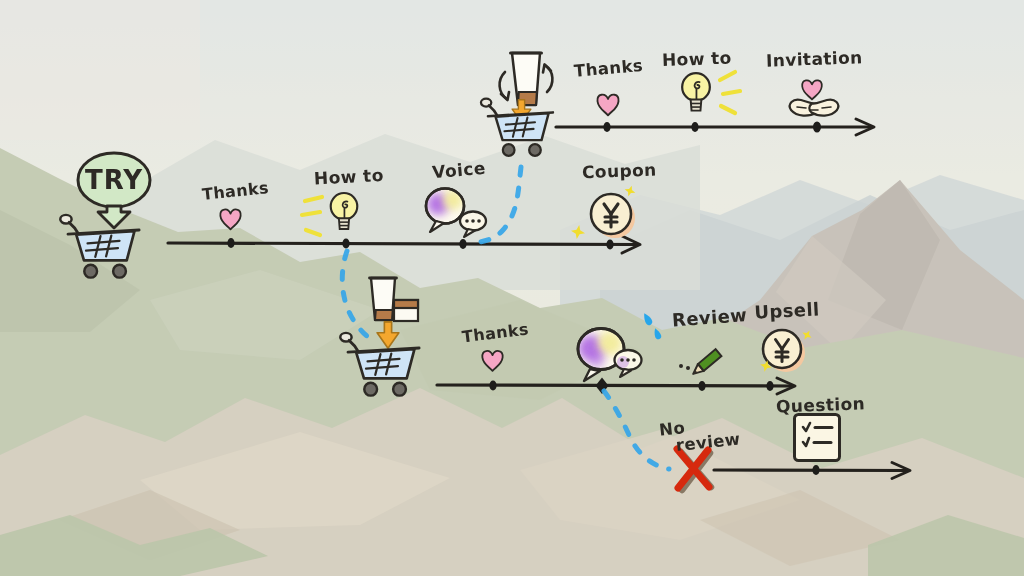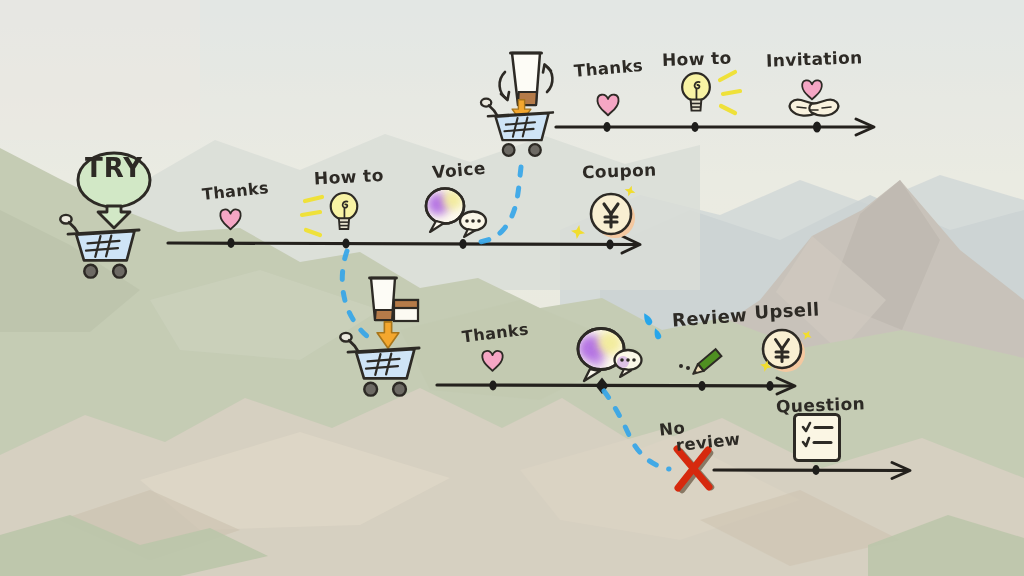--- a/index.html
+++ b/index.html
@@ -276,21 +276,21 @@
     </g>
     <g transform="translate(794,414)">
       <rect x="0.5" y="0.5" width="45" height="46" rx="4" fill="#fbf6e4" stroke="#2d2a25" stroke-width="3"></rect>
       <polyline points="9,13 12,17 16,9" fill="none" stroke="#2d2a25" stroke-width="2.6" stroke-linecap="round" stroke-linejoin="round"></polyline>
       <path d="M21,13.5 L38,13.5" stroke="#2d2a25" stroke-width="3" stroke-linecap="round"></path>
       <polyline points="9,28 12,32 15,24" fill="none" stroke="#2d2a25" stroke-width="2.6" stroke-linecap="round" stroke-linejoin="round"></polyline>
       <path d="M20,28.5 L37,28.5" stroke="#2d2a25" stroke-width="3" stroke-linecap="round"></path>
     </g>
   </svg>
 
-  <div class="label" style="left:84px;top:155px;width:60px;font-size:26px;letter-spacing:1px">TRY</div>
+  <div class="label" style="left:84px;top:167px;width:60px;font-size:26px;letter-spacing:1px">TRY</div>
 
   <div class="label" style="left:202px;top:184px;width:58px;font-size:16px;--rot:-6deg">Thanks</div>
   <div class="label" style="left:314px;top:169px;width:62px;font-size:17px;--rot:-3deg">How to</div>
   <div class="label" style="left:428px;top:162px;width:62px;font-size:17px;--rot:-5deg">Voice</div>
   <div class="label" style="left:582px;top:163px;width:68px;font-size:17px;--rot:-2deg">Coupon</div>
 
   <div class="label" style="left:574px;top:60px;width:64px;font-size:16.5px;--rot:-5deg">Thanks</div>
   <div class="label" style="left:662px;top:51px;width:62px;font-size:17px;--rot:-2deg">How to</div>
   <div class="label" style="left:766px;top:51px;width:94px;font-size:17px;--rot:-2deg">Invitation</div>
 

